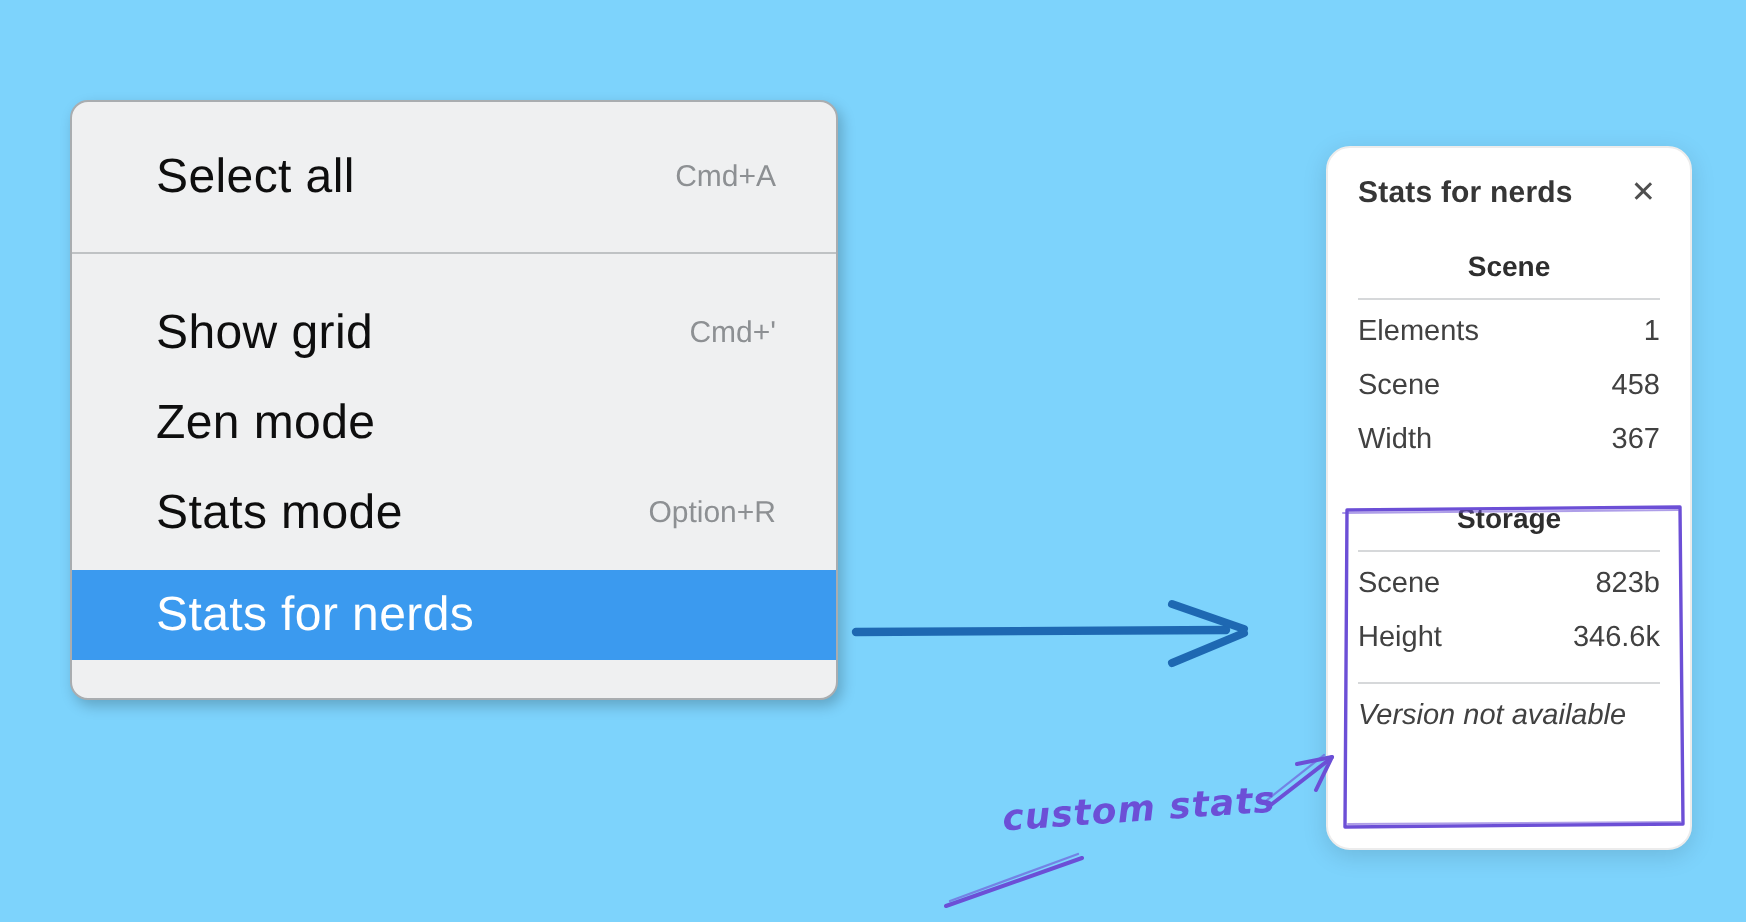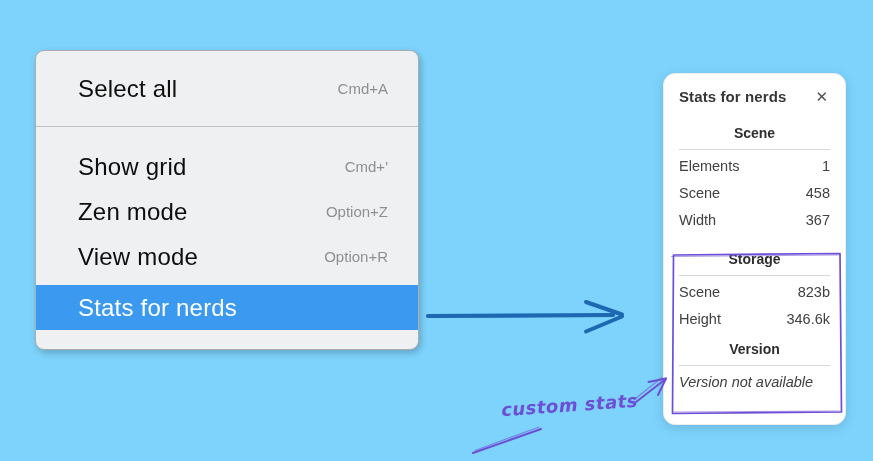--- a/index.html
+++ b/index.html
@@ -64,24 +64,23 @@
       <span class="mi-label">Select all</span>
       <span class="mi-short">Cmd+A</span>
     </div>
     <div class="menu-sep"></div>
     <div class="menu-row">
       <span class="mi-label">Show grid</span>
       <span class="mi-short">Cmd+'</span>
     </div>
     <div class="menu-row">
       <span class="mi-label">Zen mode</span>
-      <span class="mi-short">Option+Z</span>
     </div>
     <div class="menu-row">
-      <span class="mi-label">View mode</span>
+      <span class="mi-label">Stats mode</span>
       <span class="mi-short">Option+R</span>
     </div>
     <div class="menu-row highlight">
       <span class="mi-label">Stats for nerds</span>
     </div>
   </div>
 
   <div class="panel">
     <div class="panel-header">
       <span class="panel-title">Stats for nerds</span>
@@ -111,21 +110,20 @@
       <div class="stat-row">
         <span>Scene</span>
         <span>823b</span>
       </div>
       <div class="stat-row">
         <span>Height</span>
         <span>346.6k</span>
       </div>
     </div>
 
-    <div class="sec-head version">Version</div>
     <div class="divider"></div>
     <div class="version-text">Version not available</div>
   </div>
 
   <svg class="overlay" viewBox="0 0 873 461" xmlns="http://www.w3.org/2000/svg">
 
     <g stroke="#1e68b2" fill="none" stroke-linecap="round">
       <path d="M428,316 L613,315" stroke-width="4.2"></path>
       <path d="M586,302 L622,314.5" stroke-width="4"></path>
       <path d="M586,331.5 L622,316.5" stroke-width="4"></path>

